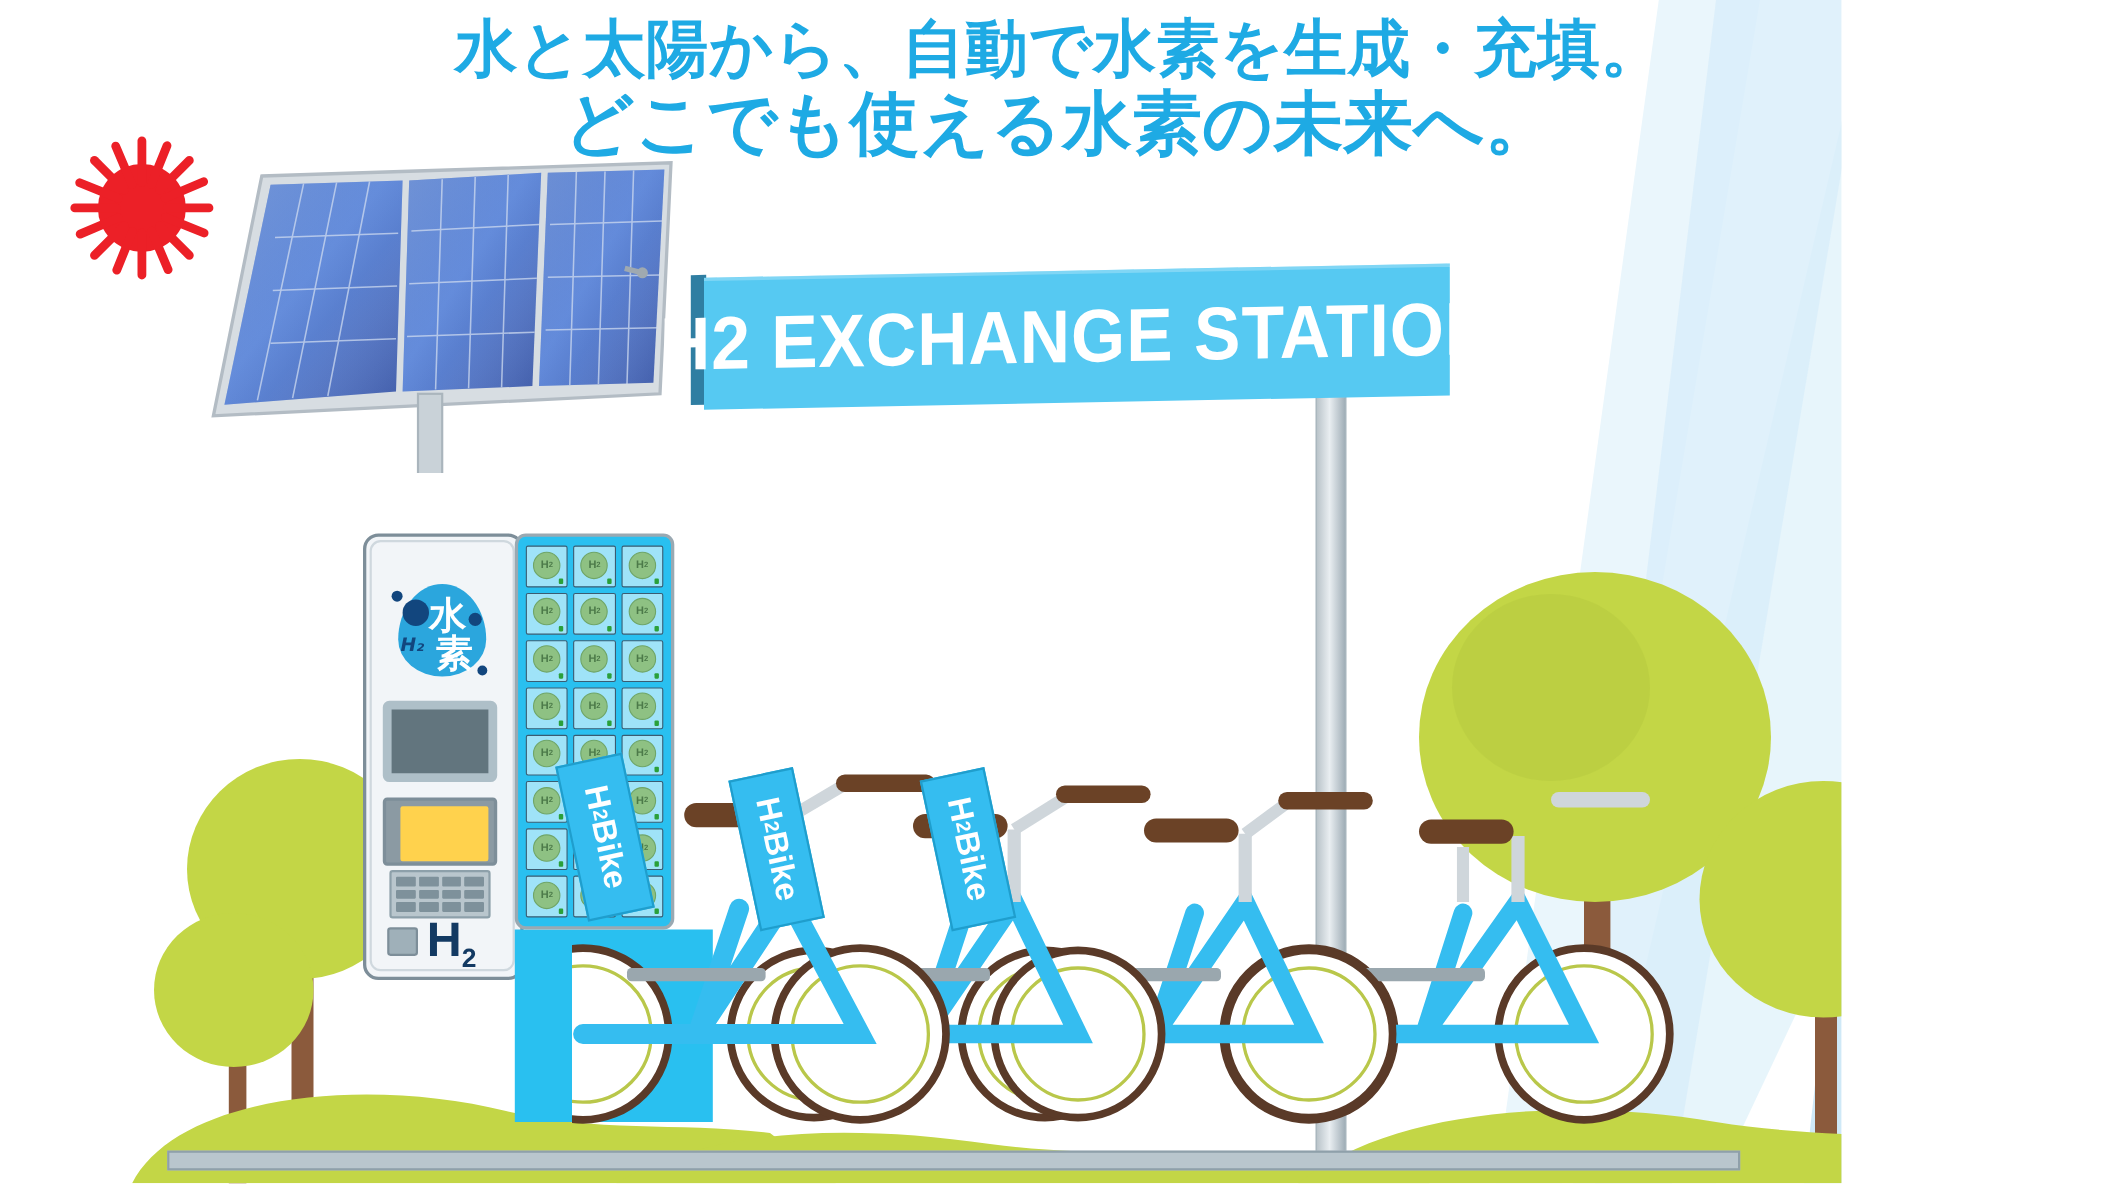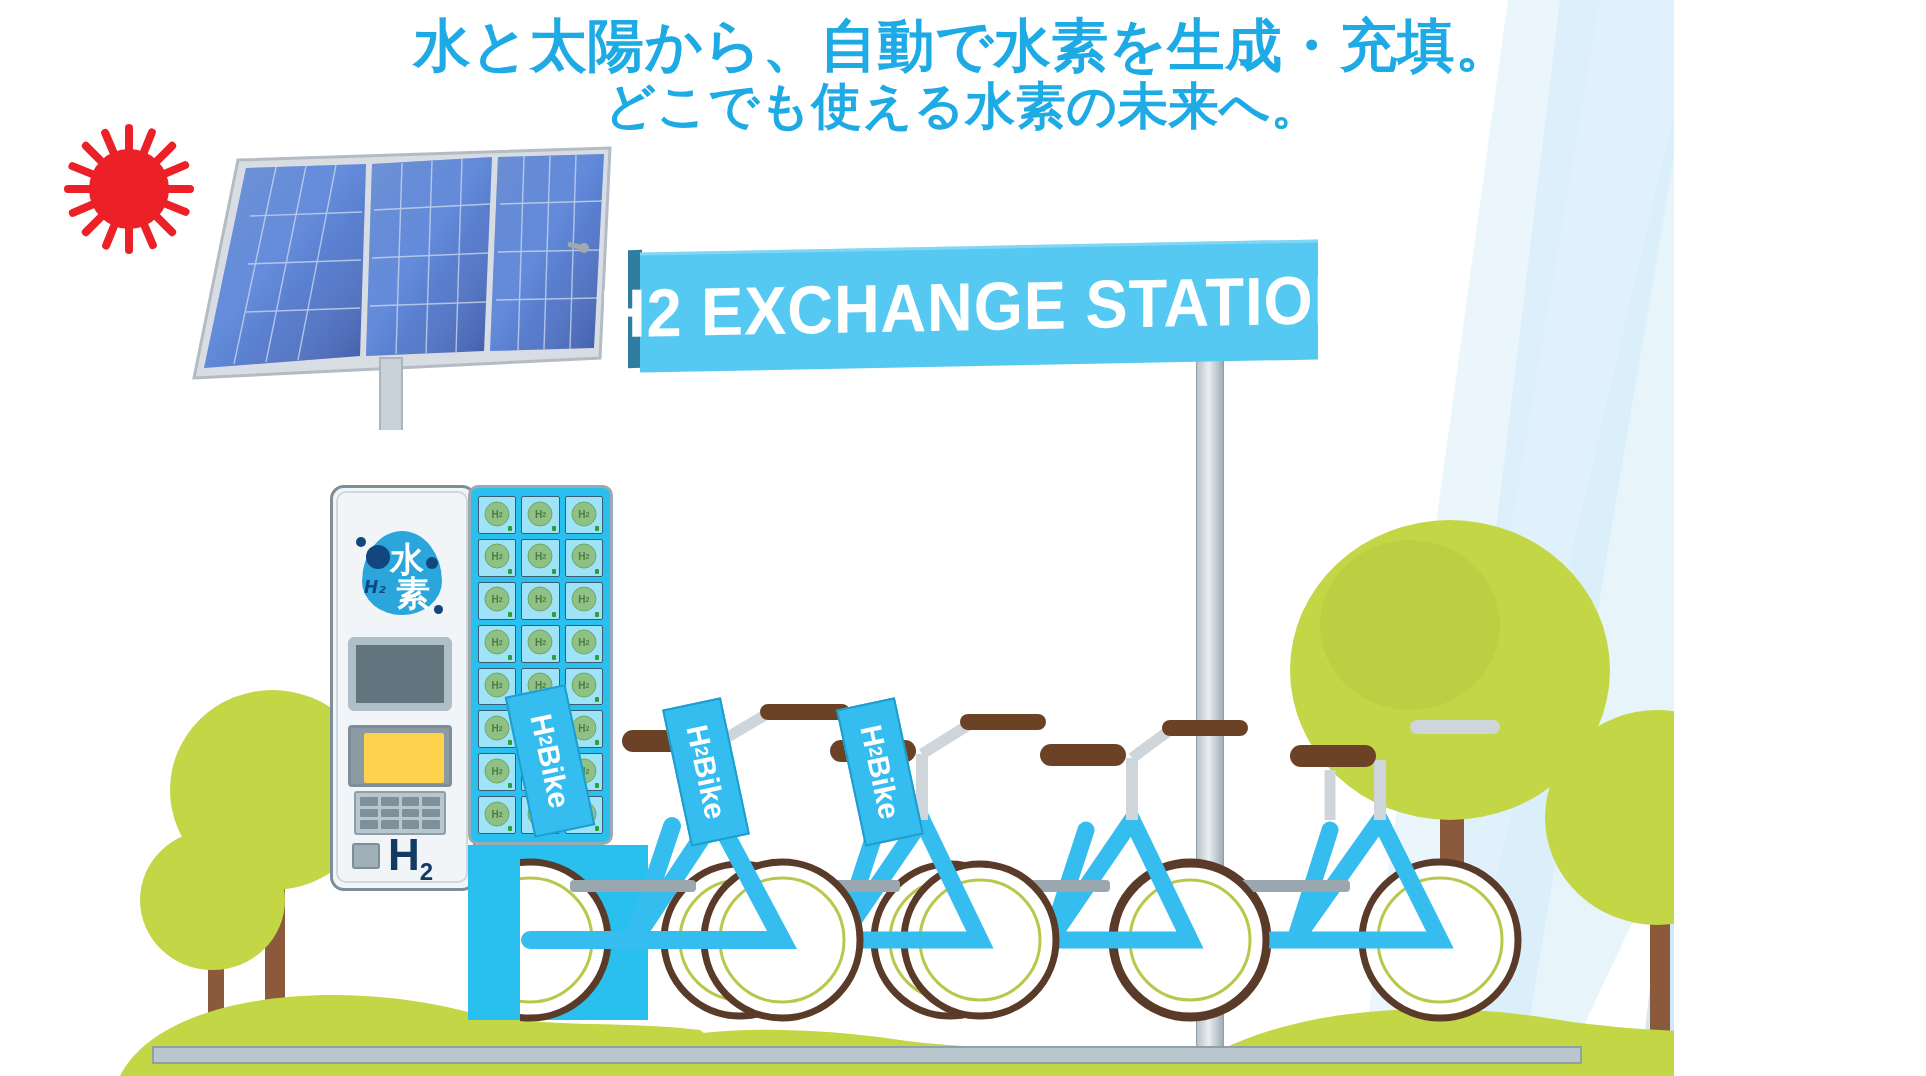--- a/index.html
+++ b/index.html
@@ -7,21 +7,21 @@
   #stage{position:relative;width:1674px;height:1076px;background:#ffffff;overflow:hidden;}
 
   
   .bg-layer{position:absolute;inset:0;overflow:hidden;}
 
   
   #headline{position:absolute;left:0;top:14px;width:1926px;text-align:center;
     color:#1eaae4;font-weight:bold;line-height:1.12;letter-spacing:.5px;
     font-family:"DejaVu Sans","Liberation Sans",sans-serif;}
   #headline .ln{display:block;font-size:57px;}
-  #headline .ln2{font-size:50px;}
+  #headline .ln2{font-size:63px;}
 
   
   #sun{position:absolute;left:44px;top:104px;width:170px;height:170px;}
   #sun .disc{position:absolute;left:45px;top:45px;width:80px;height:80px;border-radius:50%;background:#ec2027;}
   #sun .ray{position:absolute;left:81px;top:82px;width:8px;height:46px;background:#ec2027;border-radius:4px;
     transform-origin:4px 3px;}
 
   
   #solar{position:absolute;left:180px;top:130px;width:450px;height:270px;}
 

